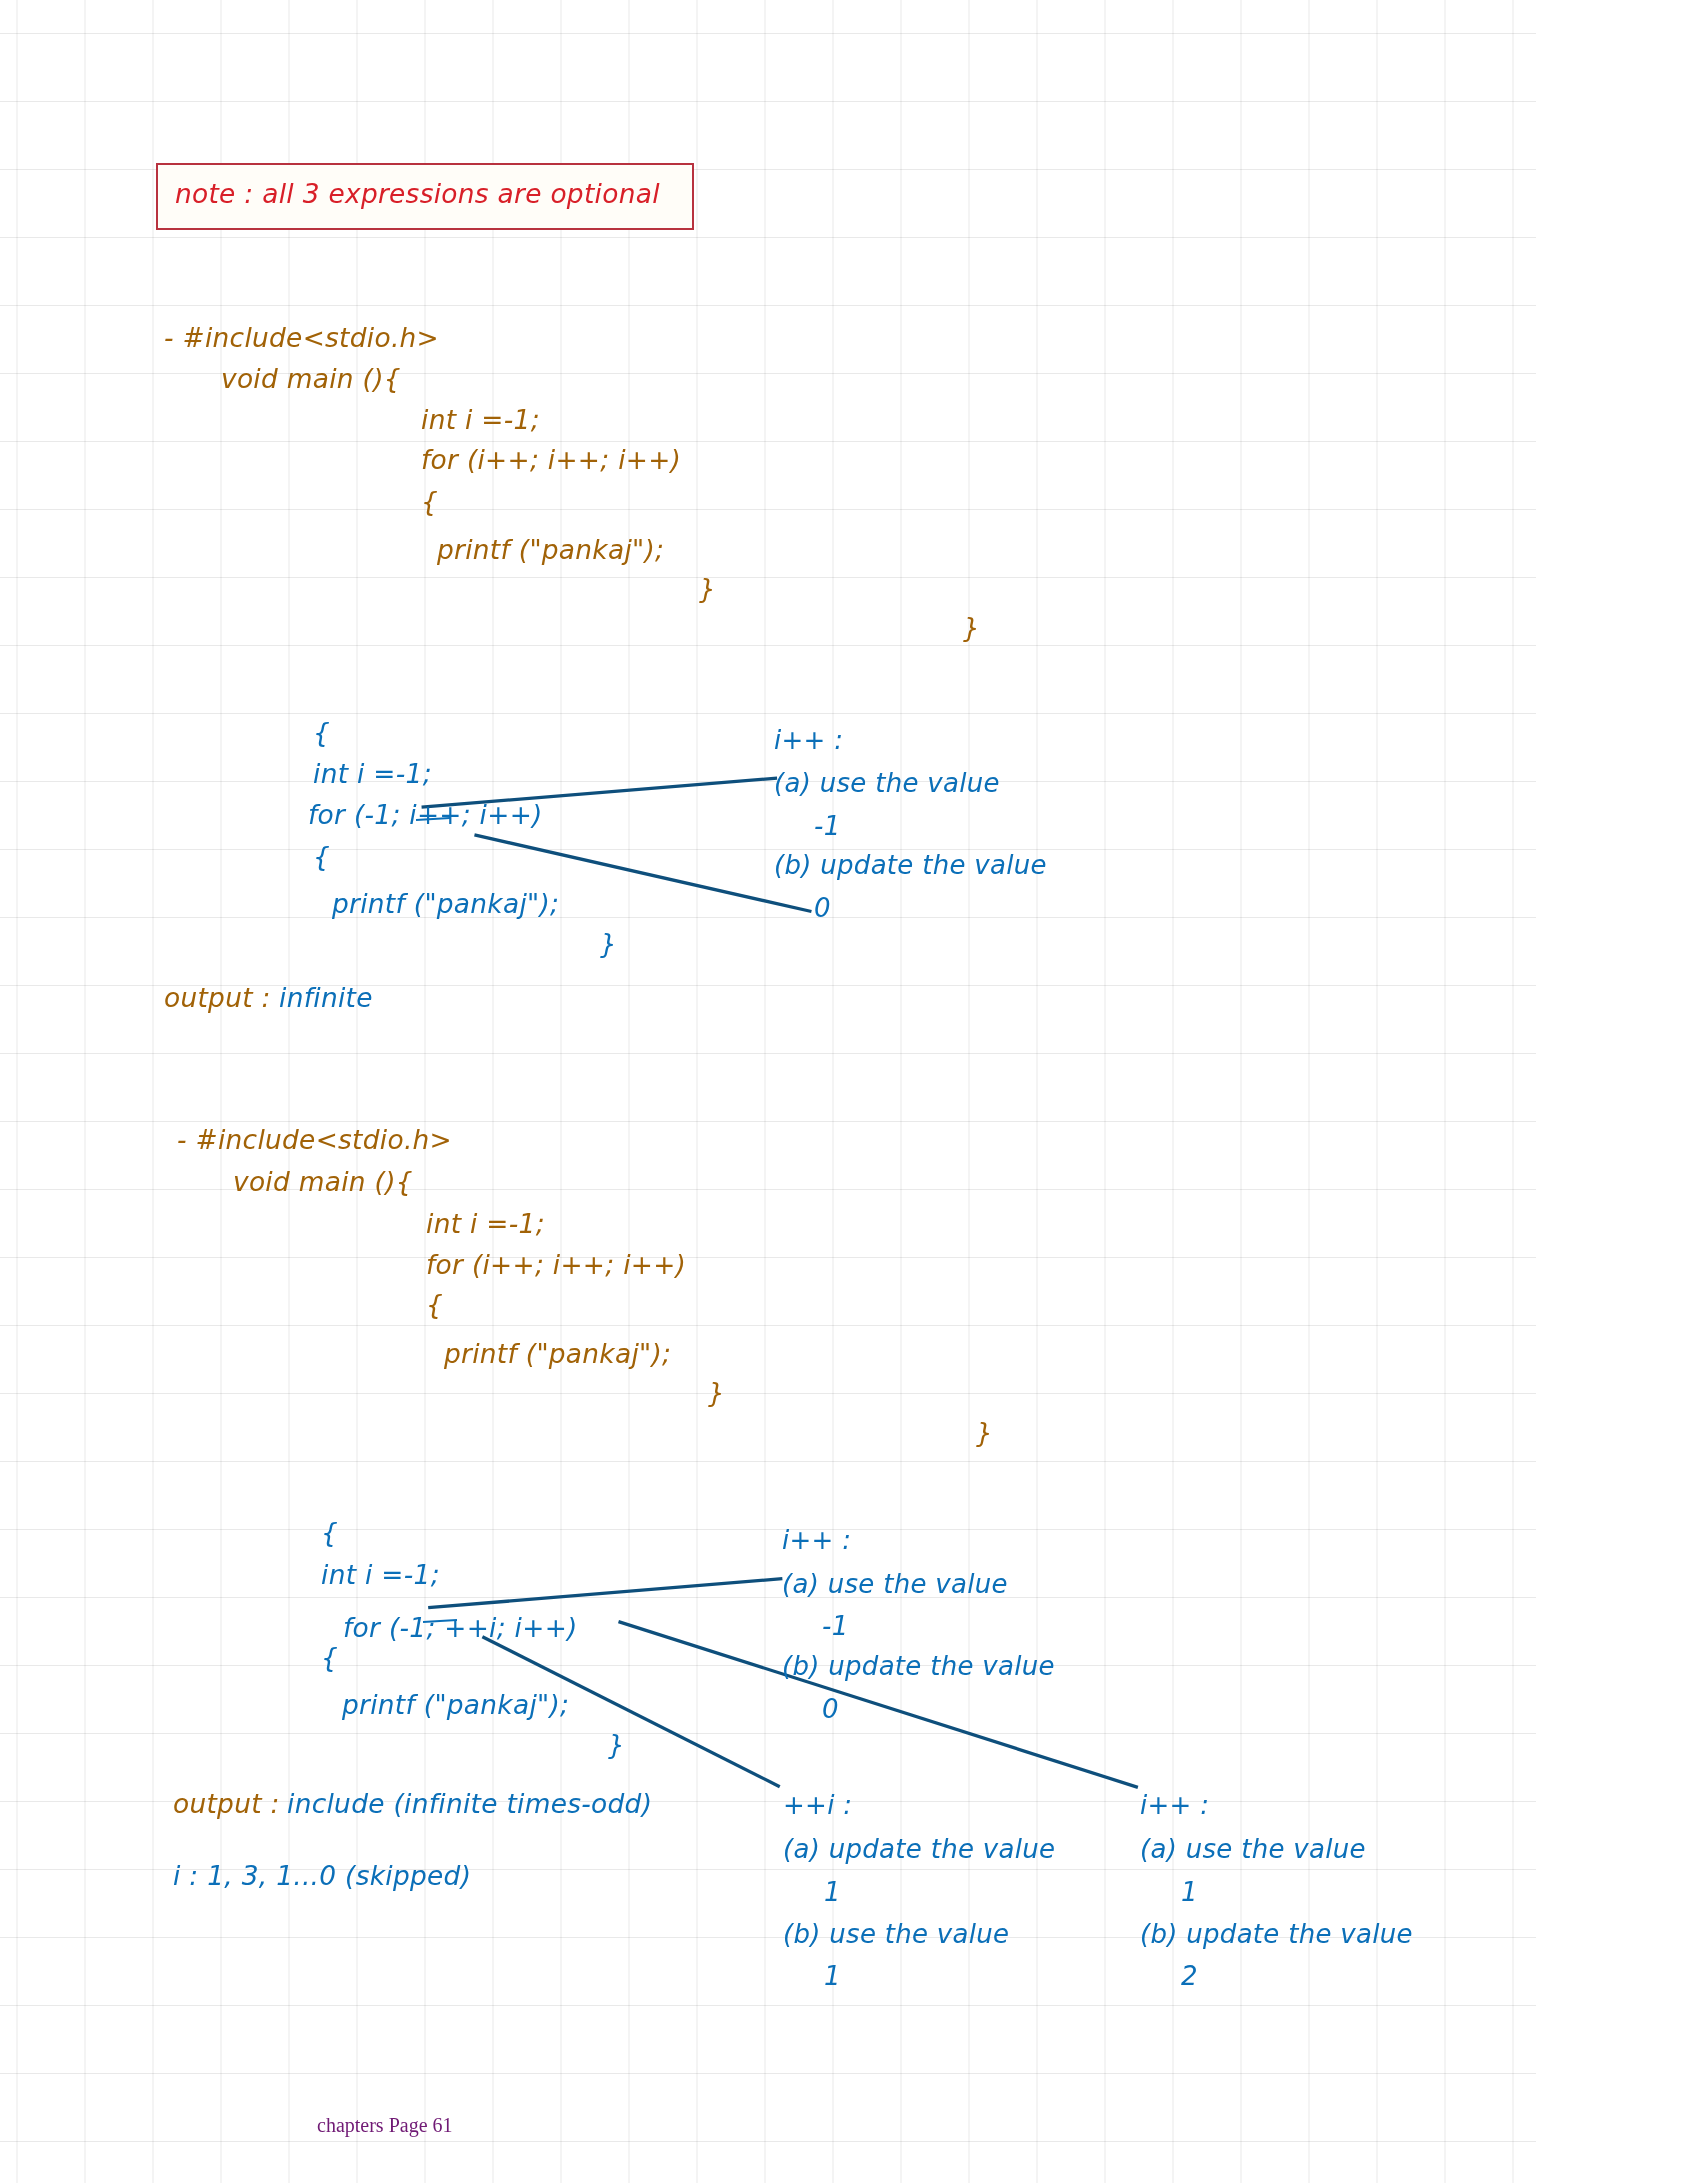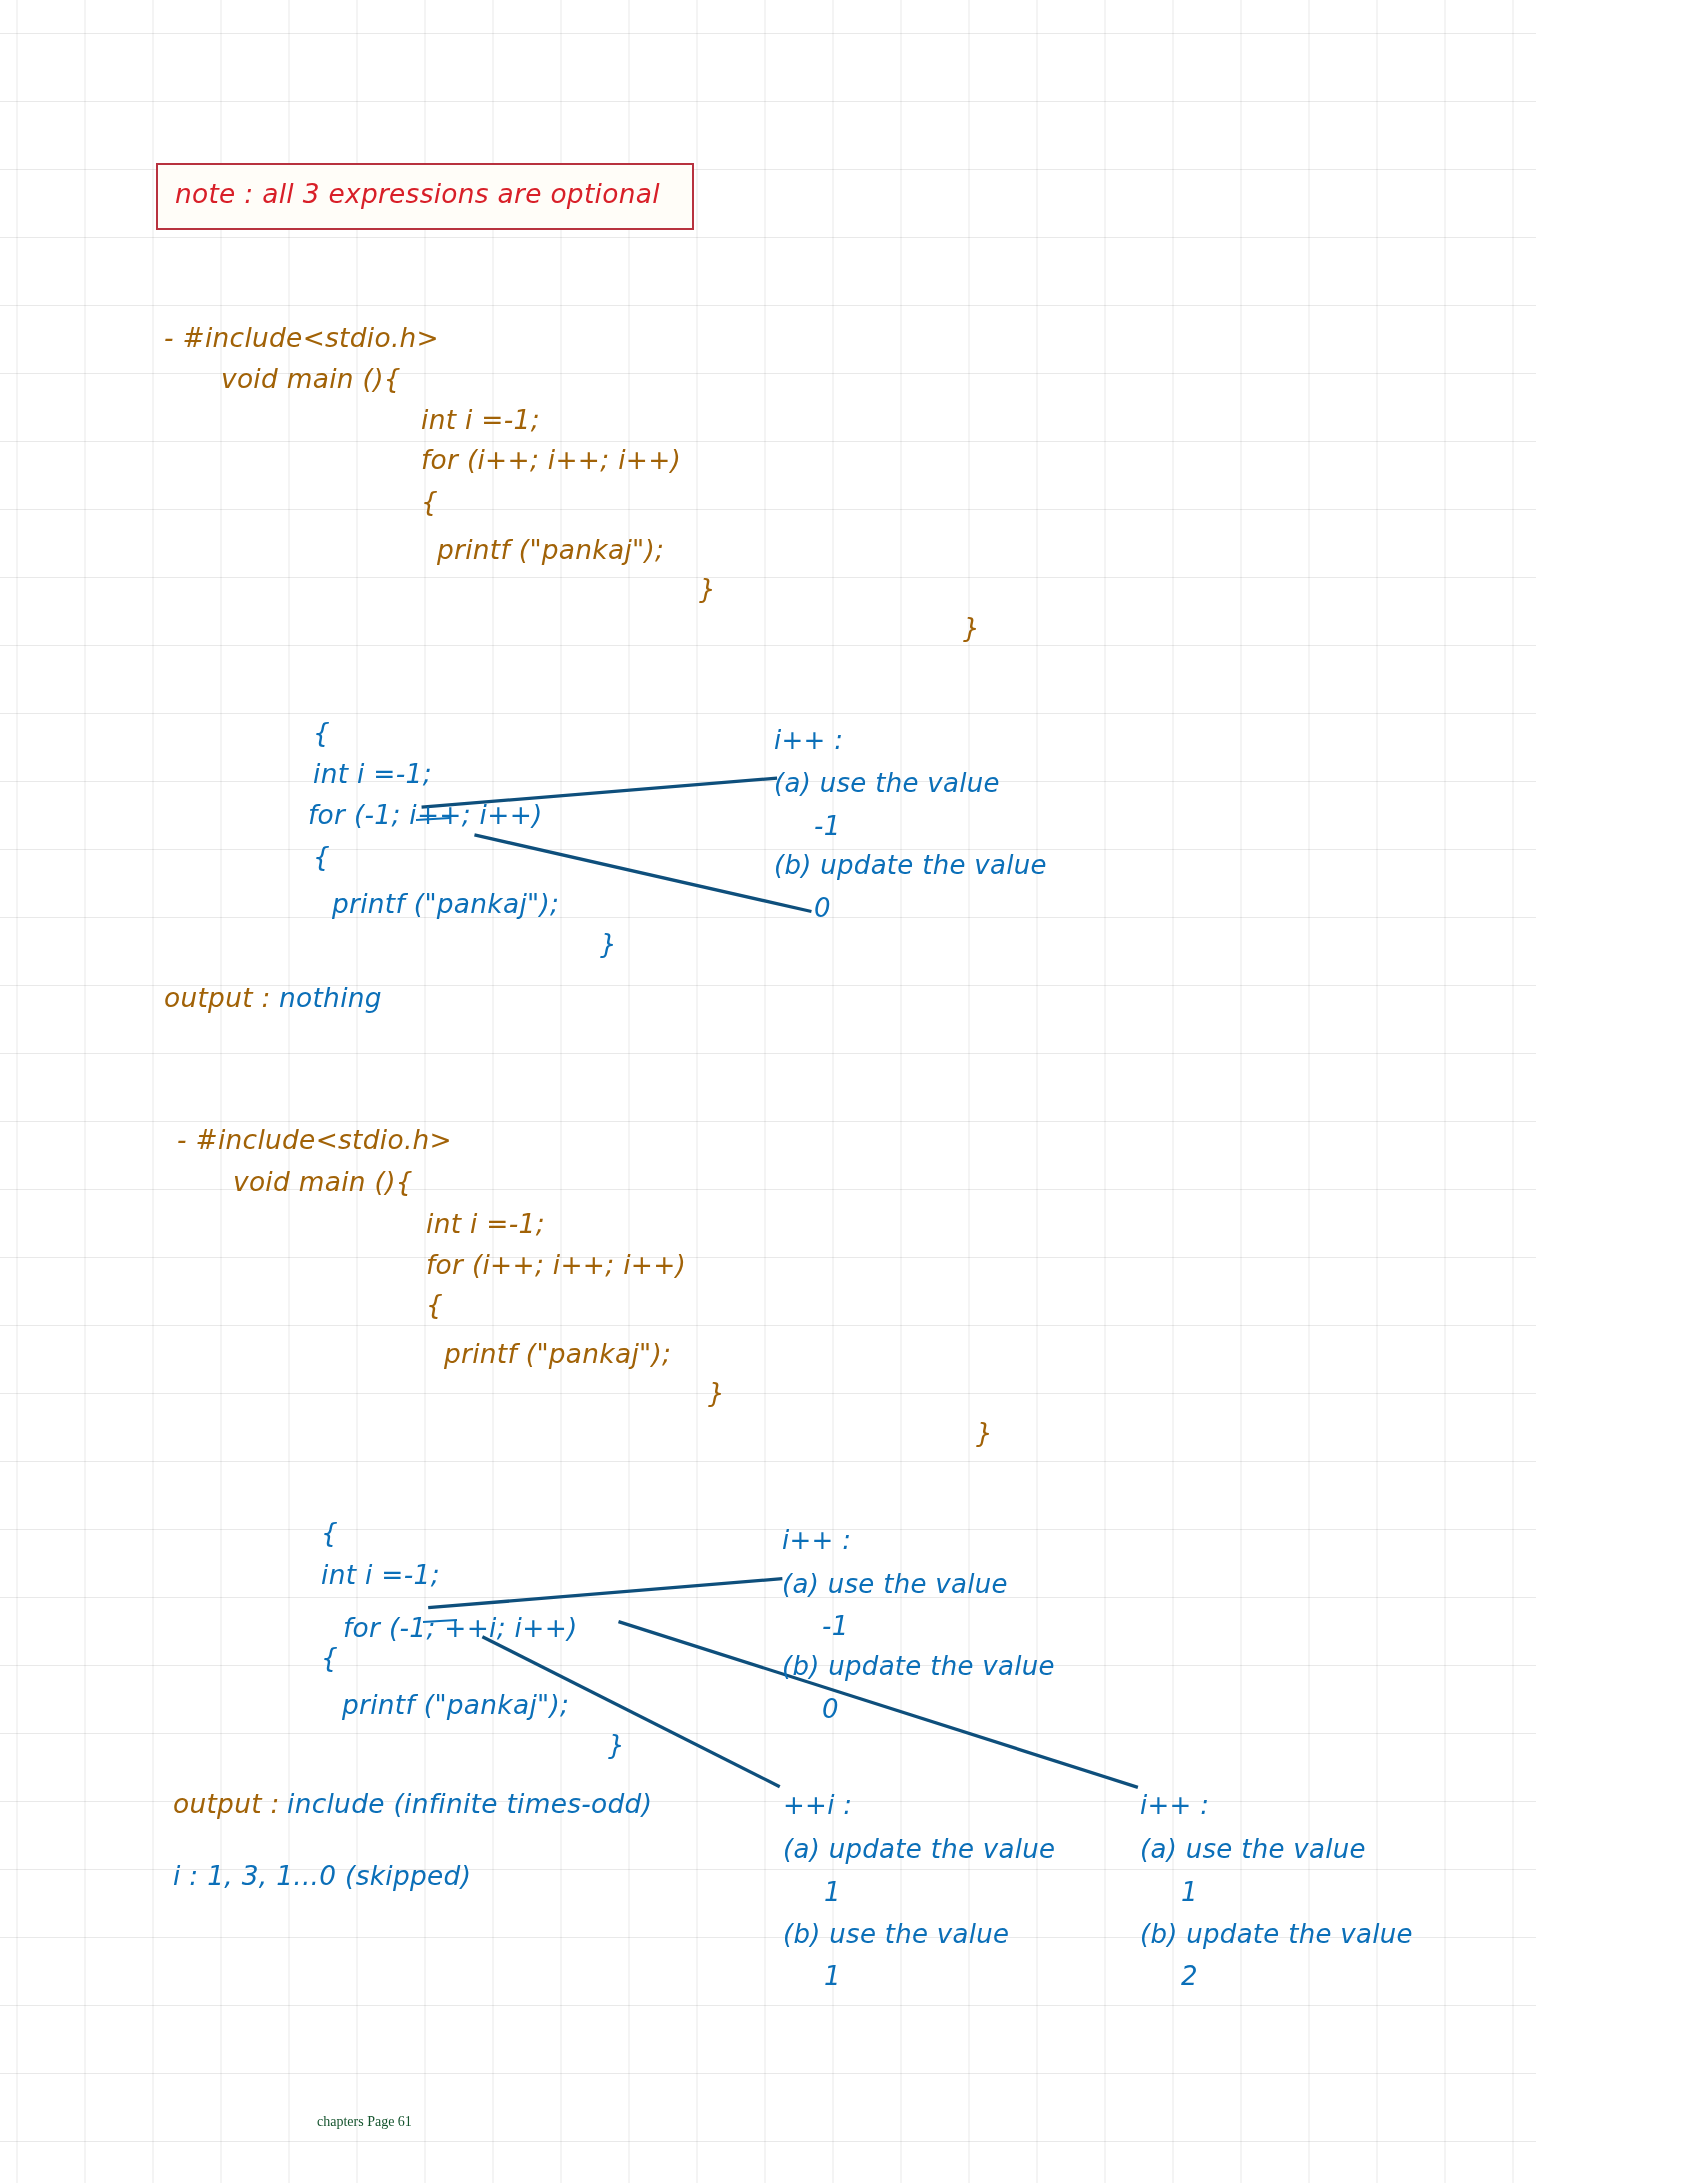--- a/index.html
+++ b/index.html
@@ -82,22 +82,22 @@
     background: #0b6fb8;
     transform: rotate(-3deg);
   }
 
   
   #footer {
     position: absolute;
     left: 317px;
     top: 2114px;
     font-family: "Liberation Serif", serif;
-    font-size: 14px;
-    color: #14532d;
+    font-size: 20px;
+    color: #701a75;
     white-space: nowrap;
   }
 </style>
 </head>
 <body>
 
 <div id="page">
 
   <div id="grid"></div>
 
@@ -142,21 +142,21 @@
   <div>
     <span class="hw sz-ann ink-blue" style="left:774px; top:727px;">i++ :</span>
     <span class="hw sz-ann ink-blue" style="left:774px; top:770px;">(a) use the value</span>
     <span class="hw sz-ann ink-blue" style="left:814px; top:813px;">-1</span>
     <span class="hw sz-ann ink-blue" style="left:774px; top:852px;">(b) update the value</span>
     <span class="hw sz-ann ink-blue" style="left:814px; top:895px;">0</span>
   </div>
 
   <div>
     <span class="hw sz-code ink-black" style="left:164px; top:984px;">output :</span>
-    <span class="hw sz-code ink-blue" style="left:279px; top:984px;">nothing</span>
+    <span class="hw sz-code ink-blue" style="left:279px; top:984px;">infinite</span>
   </div>
 
   <div>
     <span class="hw sz-code ink-black" style="left:177px; top:1126px;">- #include&lt;stdio.h&gt;</span>
     <span class="hw sz-code ink-black" style="left:233px; top:1168px;">void main (){</span>
     <span class="hw sz-code ink-black" style="left:426px; top:1210px;">int i =-1;</span>
     <span class="hw sz-code ink-black" style="left:426px; top:1251px;">for (i++; i++; i++)</span>
     <span class="hw sz-code ink-black" style="left:426px; top:1291px;">{</span>
     <span class="hw sz-code ink-black" style="left:444px; top:1340px;">printf ("pankaj");</span>
     <span class="hw sz-code ink-black" style="left:708px; top:1379px;">}</span>

